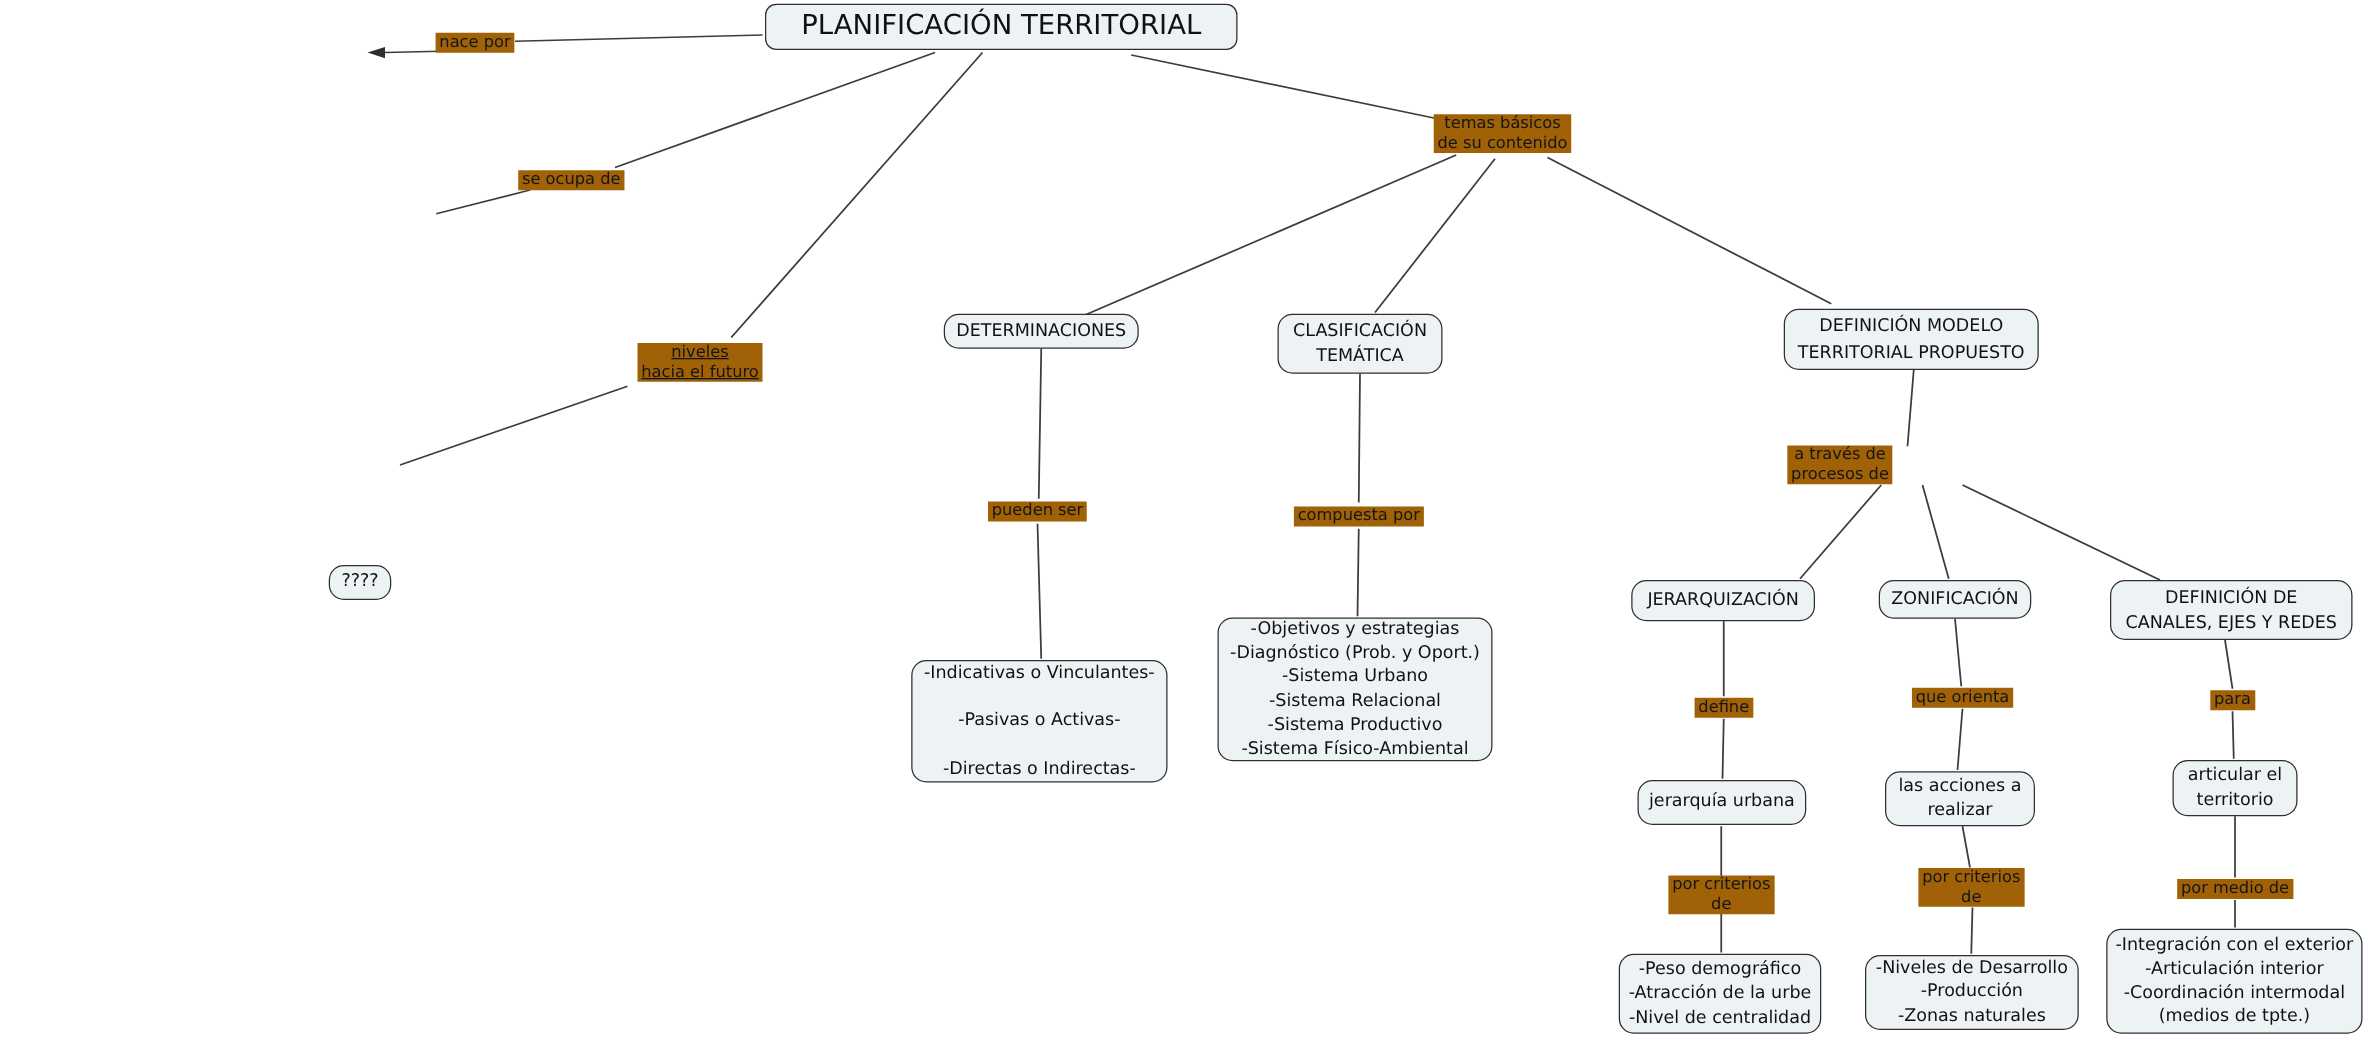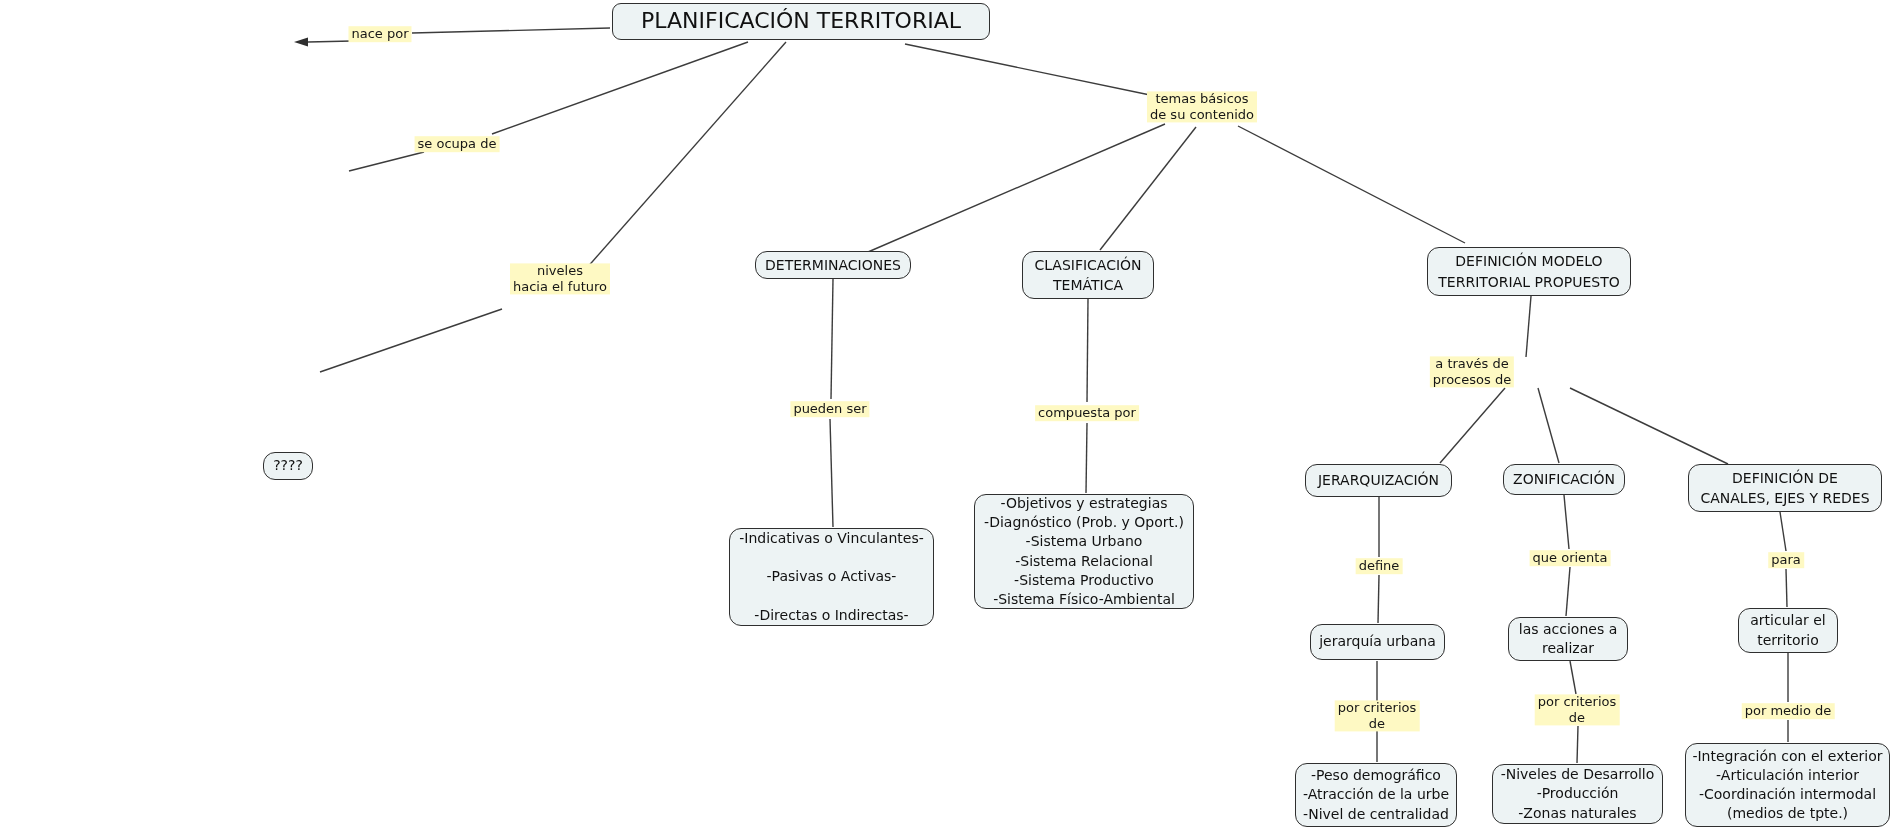--- a/index.html
+++ b/index.html
@@ -40,21 +40,21 @@
   }
   .node.caps { line-height: 1.45; }
   .edge-label {
     position: absolute;
     transform: translate(-50%, -50%);
     text-align: center;
     white-space: pre-line;
     font-size: 13px;
     line-height: 1.2;
     color: #161616;
-    background: #fef9c3;
+    background: #a16207;
     padding: 0 3px;
   }
 </style>
 </head>
 <body>
 
 <div class="stage">
 
   <svg class="connector-layer" viewBox="0 0 1896 830" xmlns="http://www.w3.org/2000/svg">
     <g stroke="#3c3c3c" stroke-width="1.4" fill="none">
@@ -145,21 +145,21 @@
 
   <div class="node" style="left:1685px; top:743px; width:205px; height:84px;">-Integración con el exterior
 -Articulación interior
 -Coordinación intermodal
 (medios de tpte.)</div>
 
   <div class="edge-label" style="left:380px; top:34px;">nace por</div>
 
   <div class="edge-label" style="left:457px; top:144px;">se ocupa de</div>
 
-  <div class="edge-label" style="left:560px; top:279px;">niveles
+  <div class="edge-label" style="left:560px; top:290px;text-decoration:underline;">niveles
 hacia el futuro</div>
 
   <div class="edge-label" style="left:1202px; top:107px;">temas básicos
 de su contenido</div>
 
   <div class="edge-label" style="left:830px; top:409px;">pueden ser</div>
 
   <div class="edge-label" style="left:1087px; top:413px;">compuesta por</div>
 
   <div class="edge-label" style="left:1472px; top:372px;">a través de

